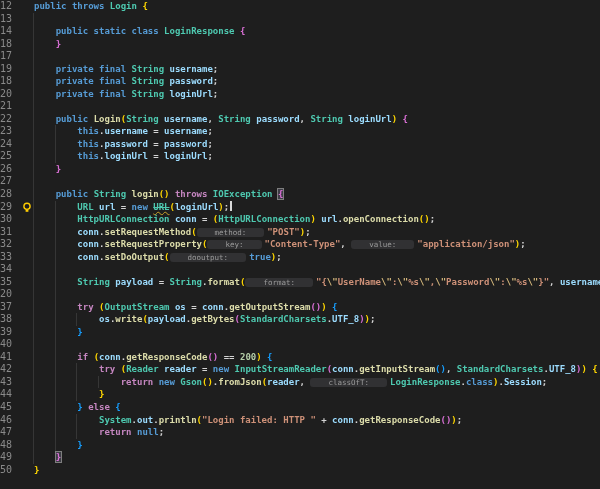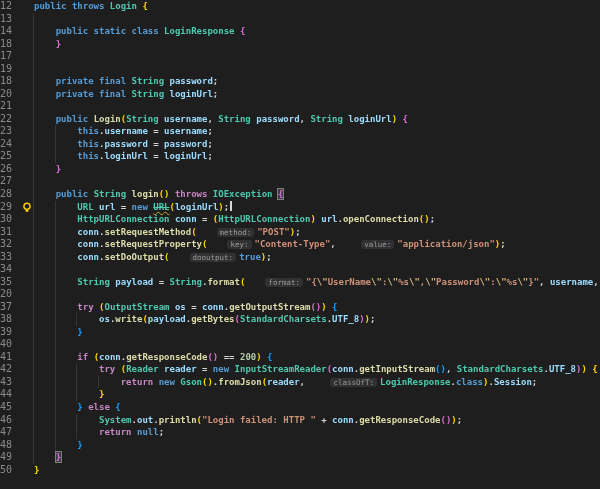--- a/index.html
+++ b/index.html
@@ -11,38 +11,38 @@
        line-height:12.538px;}
   .bulbslot{flex:none;width:14px;position:relative;}
   .code{flex:none;position:relative;z-index:1;font-size:9px;font-weight:bold;
         line-height:12.538px;color:#d4d4d4;}
   .guide{position:absolute;top:0;bottom:0;width:1px;background:#363636;z-index:0;}
   .k{color:#569cd6}.c{color:#c586c0}.t{color:#4ec9b0}.v{color:#9cdcfe}
   .m{color:#dcdcaa}.s{color:#ce9178}.e{color:#d7ba7d}.n{color:#b5cea8}
   .p{color:#d4d4d4}
   .b1{color:#ffd700}.b2{color:#da70d6}.b3{color:#179fff}
   .h{font-size:7.5px;font-weight:normal;color:#9b9b9b;background:#313133;
-     border-radius:3px;padding:0 3px;margin-right:3px;margin-left:20px;}
+     border-radius:3px;padding:0 18px;margin-right:3px;}
   .match{background:#3c3c44;outline:1px solid #7e7e7e;}
   .warn{text-decoration:underline wavy #c9a227;text-underline-offset:1px;}
   .strike{text-decoration:line-through;}
   .cursor{display:inline-block;width:1.5px;height:10px;background:#d8d8d8;
           vertical-align:-1px;margin-left:1px;}
   .bulb-ic{position:absolute;left:2px;top:1px;}
 </style>
 </head>
 <body>
 
 <div class="editor">
     <div class="line"><span class="num">12</span><span class="bulbslot"></span><span class="code"><span class="k">public throws </span><span class="t">Login</span><span class="p"> </span><span class="b1">{</span></span></div>
     <div class="line"><div class="guide" style="left: 33px;"></div><span class="num">13</span><span class="bulbslot"></span><span class="code"></span></div>
     <div class="line"><div class="guide" style="left: 33px;"></div><span class="num">14</span><span class="bulbslot"></span><span class="code"><span class="p">    </span><span class="k">public static class </span><span class="t">LoginResponse</span><span class="p"> </span><span class="b2">{</span></span></div>
     <div class="line"><div class="guide" style="left: 33px;"></div><span class="num">18</span><span class="bulbslot"></span><span class="code"><span class="p">    </span><span class="b2">}</span></span></div>
     <div class="line"><div class="guide" style="left: 33px;"></div><span class="num">17</span><span class="bulbslot"></span><span class="code"></span></div>
-    <div class="line"><div class="guide" style="left: 33px;"></div><span class="num">19</span><span class="bulbslot"></span></div>
+    <div class="line"><div class="guide" style="left: 33px;"></div><span class="num">19</span><span class="bulbslot"></span><span class="code"><span class="p">    </span><span class="k">private final </span><span class="t">String</span><span class="p"> </span><span class="v">username</span><span class="p">;</span></span></div>
     <div class="line"><div class="guide" style="left: 33px;"></div><span class="num">18</span><span class="bulbslot"></span><span class="code"><span class="p">    </span><span class="k">private final </span><span class="t">String</span><span class="p"> </span><span class="v">password</span><span class="p">;</span></span></div>
     <div class="line"><div class="guide" style="left: 33px;"></div><span class="num">20</span><span class="bulbslot"></span><span class="code"><span class="p">    </span><span class="k">private final </span><span class="t">String</span><span class="p"> </span><span class="v">loginUrl</span><span class="p">;</span></span></div>
     <div class="line"><div class="guide" style="left: 33px;"></div><span class="num">21</span><span class="bulbslot"></span><span class="code"></span></div>
     <div class="line"><div class="guide" style="left: 33px;"></div><span class="num">22</span><span class="bulbslot"></span><span class="code"><span class="p">    </span><span class="k">public </span><span class="m">Login</span><span class="b1">(</span><span class="t">String</span><span class="p"> </span><span class="v">username</span><span class="p">, </span><span class="t">String</span><span class="p"> </span><span class="v">password</span><span class="p">, </span><span class="t">String</span><span class="p"> </span><span class="v">loginUrl</span><span class="b1">)</span><span class="p"> </span><span class="b2">{</span></span></div>
     <div class="line"><div class="guide" style="left: 33px;"></div><div class="guide" style="left: 54.68px;"></div><span class="num">23</span><span class="bulbslot"></span><span class="code"><span class="p">        </span><span class="k">this</span><span class="p">.</span><span class="v">username</span><span class="p"> = </span><span class="v">username</span><span class="p">;</span></span></div>
     <div class="line"><div class="guide" style="left: 33px;"></div><div class="guide" style="left: 54.68px;"></div><span class="num">24</span><span class="bulbslot"></span><span class="code"><span class="p">        </span><span class="k">this</span><span class="p">.</span><span class="v">password</span><span class="p"> = </span><span class="v">password</span><span class="p">;</span></span></div>
     <div class="line"><div class="guide" style="left: 33px;"></div><div class="guide" style="left: 54.68px;"></div><span class="num">25</span><span class="bulbslot"></span><span class="code"><span class="p">        </span><span class="k">this</span><span class="p">.</span><span class="v">loginUrl</span><span class="p"> = </span><span class="v">loginUrl</span><span class="p">;</span></span></div>
     <div class="line"><div class="guide" style="left: 33px;"></div><span class="num">26</span><span class="bulbslot"></span><span class="code"><span class="p">    </span><span class="b2">}</span></span></div>
     <div class="line"><div class="guide" style="left: 33px;"></div><span class="num">27</span><span class="bulbslot"></span><span class="code"></span></div>
     <div class="line"><div class="guide" style="left: 33px;"></div><span class="num">28</span><span class="bulbslot"></span><span class="code"><span class="p">    </span><span class="k">public </span><span class="t">String</span><span class="p"> </span><span class="m">login</span><span class="b1">()</span><span class="p"> </span><span class="c">throws</span><span class="p"> </span><span class="t">IOException</span><span class="p"> </span><span class="match b2">{</span></span></div>

